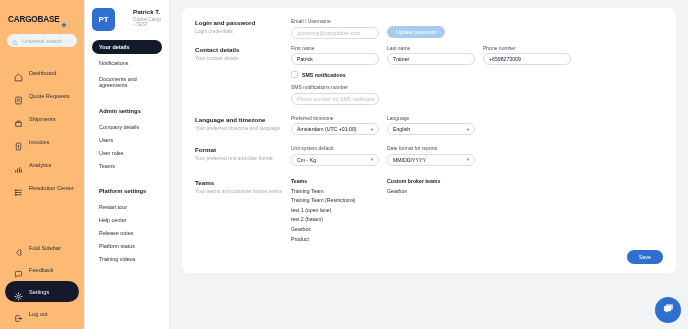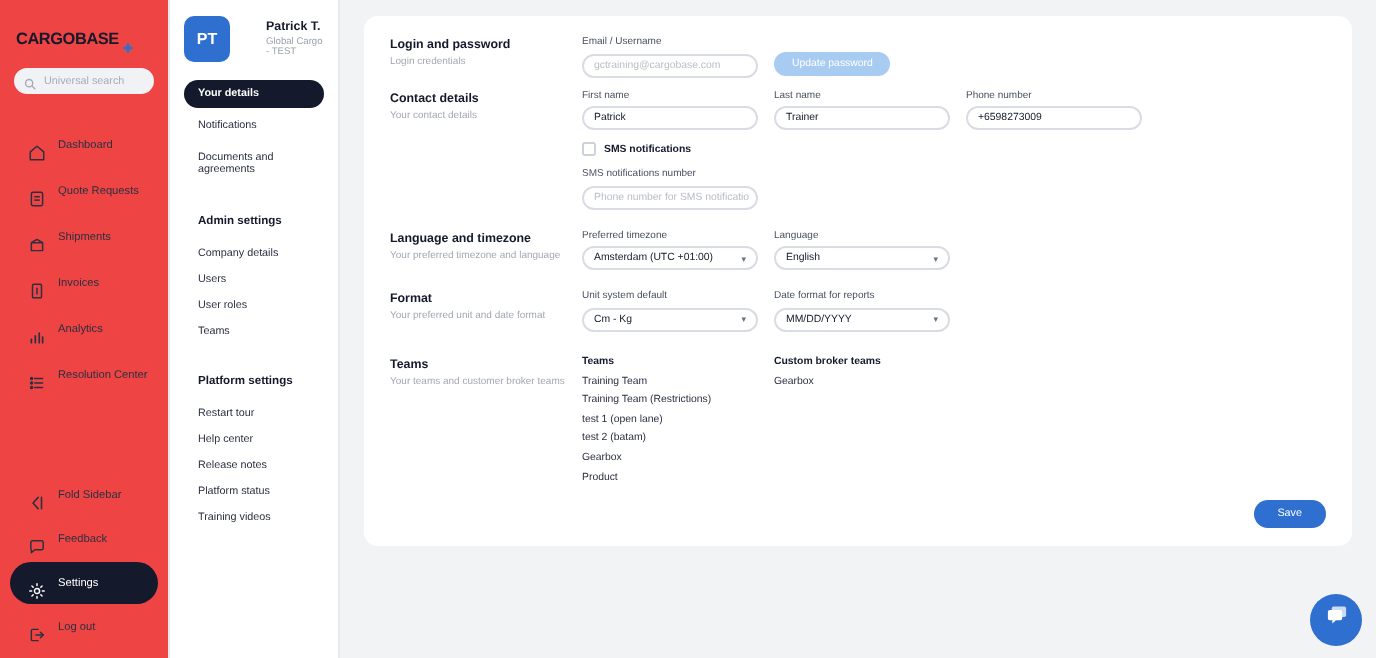--- a/index.html
+++ b/index.html
@@ -7,21 +7,21 @@
     width: 688px; height: 329px;
     font-family: "Liberation Sans", sans-serif;
     background: #f2f3f5;
     overflow: hidden;
   }
   .app { display: flex; width: 688px; height: 329px; position: relative; }
 
   
   .primary-sidebar {
     width: 85px; height: 329px;
-    background: #ef4444;
+    background: #fdba74;
     border-right: 1px solid #e8e9ec;
     display: flex; flex-direction: column;
     padding-top: 10px;
     flex: 0 0 85px;
     position: relative;
   }
   .logo-row {
     display: flex; align-items: center; gap: 2px;
     padding: 4px 8px 0 8px;
   }
@@ -53,21 +53,21 @@
   .nav-icon { width: 9px; height: 9px; display: block; flex: 0 0 9px; }
   .nav-bottom { margin-top: auto; padding-bottom: 4px; }
 
   
   .secondary-sidebar {
     width: 85px; height: 329px; flex: 0 0 85px;
     background: #ffffff;
     border-right: 1px solid #e8e9ec;
     padding: 8px 7px 0 7px;
   }
-  .profile-row { display: flex; align-items: center; gap: 18px; }
+  .profile-row { display: flex; align-items: flex-start; gap: 18px; }
   .avatar {
     width: 23px; height: 23px; border-radius: 5px;
     background: #2f6fd0;
     color: #ffffff; font-size: 8px; font-weight: bold;
     display: flex; align-items: center; justify-content: center;
     flex: 0 0 23px;
   }
   .profile-name { font-size: 6.2px; font-weight: bold; color: #14192b; }
   .profile-org { font-size: 4.8px; color: #9aa0ad; margin-top: 1.5px; }
   .tabs { margin-top: 9px; }

